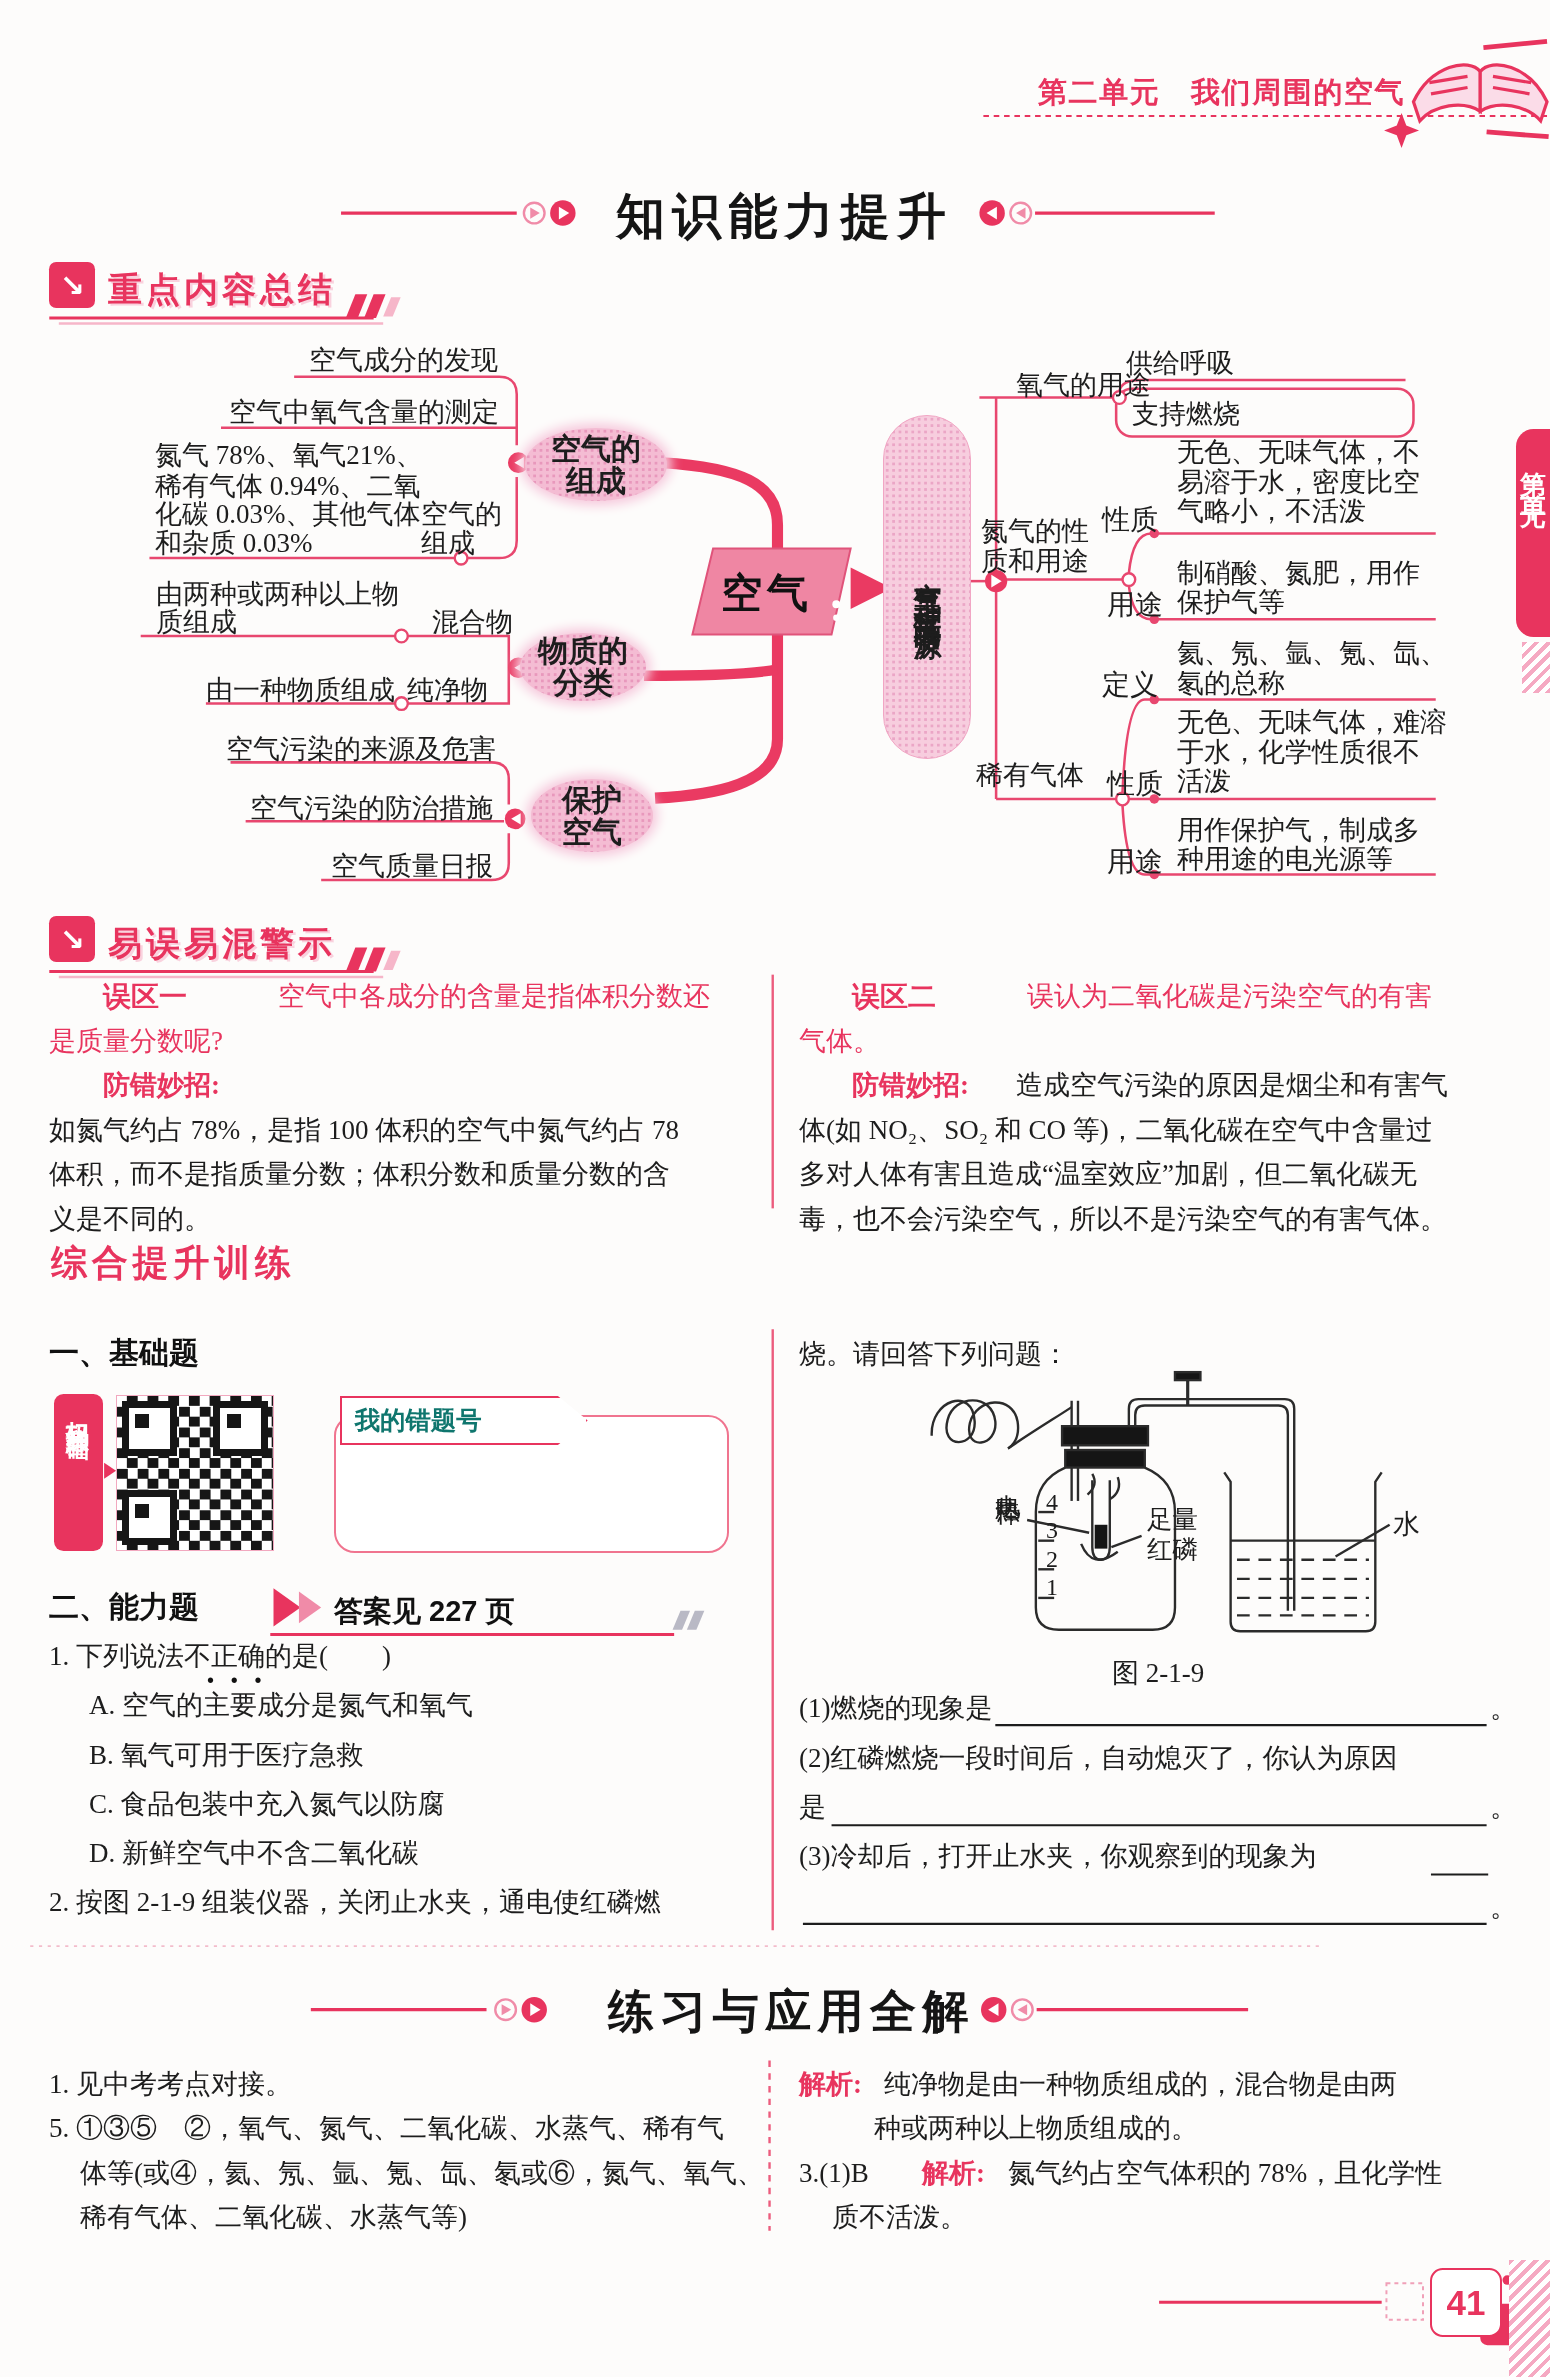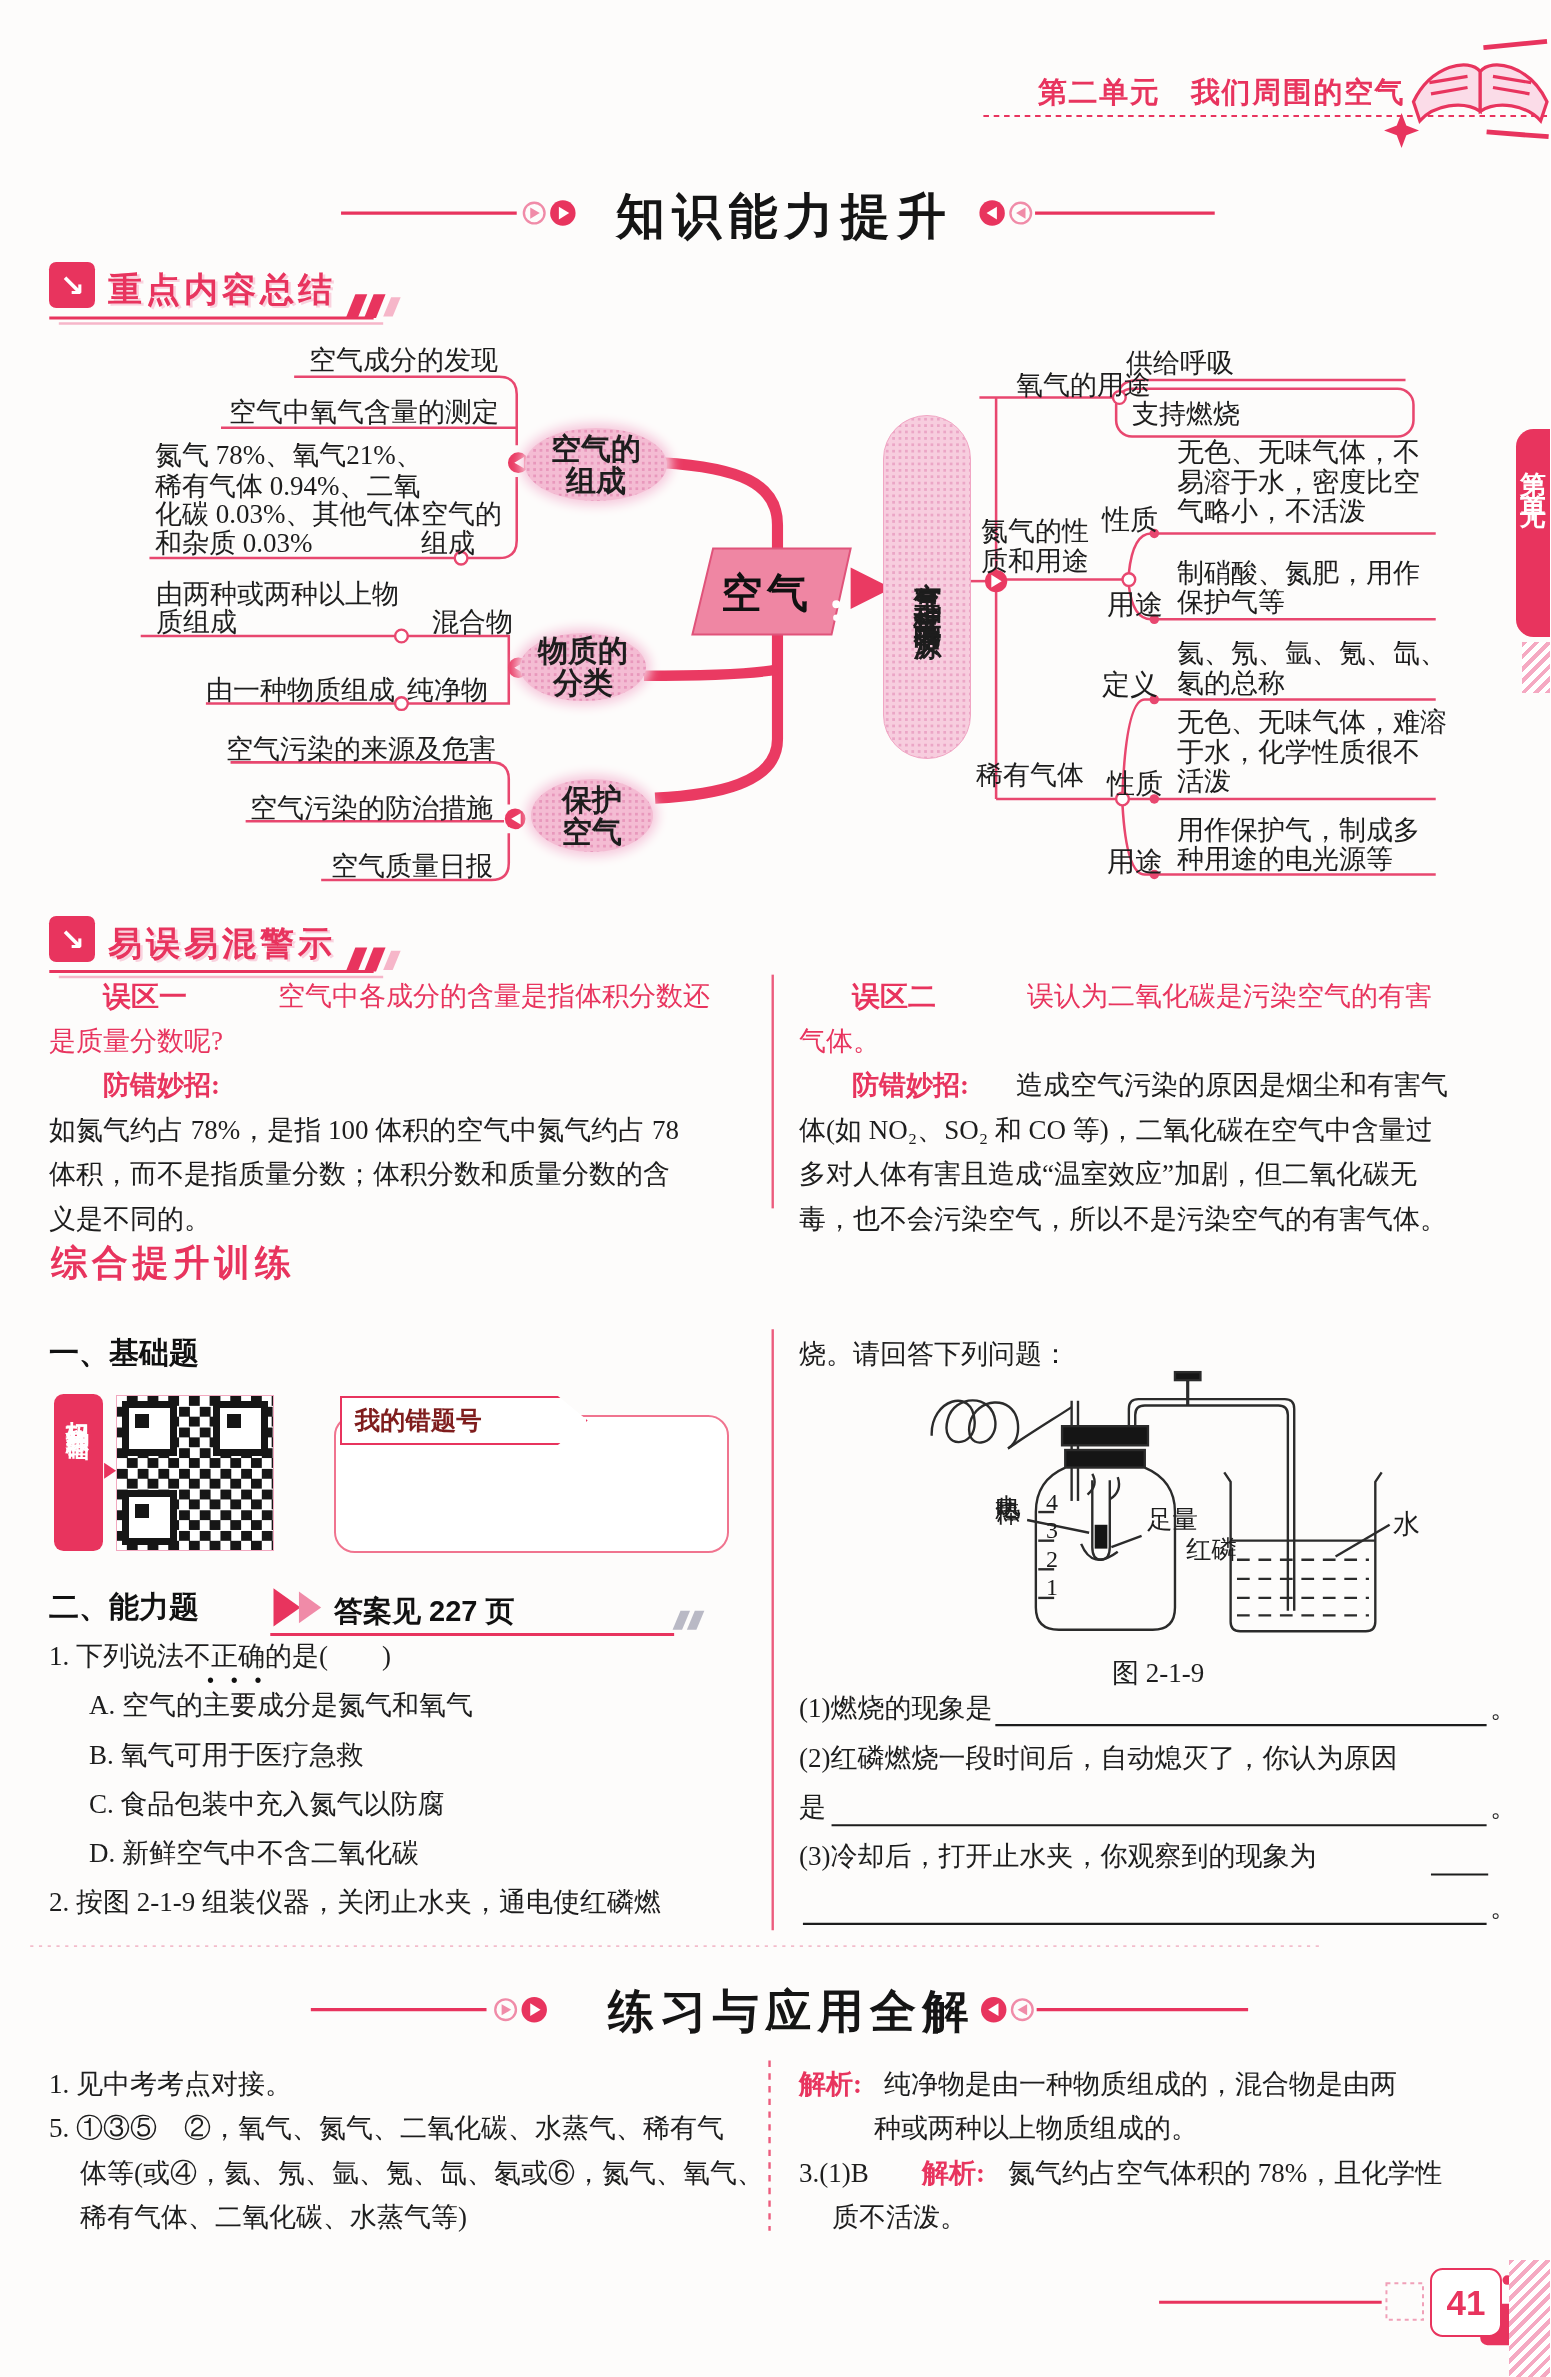--- a/index.html
+++ b/index.html
@@ -9,21 +9,21 @@
   .sans{font-family:"Liberation Sans","DejaVu Sans",sans-serif;color:#1d1d1d;white-space:nowrap;}
   .bold{font-weight:bold;}
   .red{color:#e8345e;}
   .vert{writing-mode:vertical-rl;text-orientation:upright;}
   .bubble{border-radius:50%;background-color:#f4bcd3;background-image:radial-gradient(circle,#e898bc 1.3px,rgba(0,0,0,0) 1.3px);background-size:6.4px 6.4px;box-shadow:0 0 11px 4.8px #f6cadd;display:flex;flex-direction:column;align-items:center;justify-content:center;line-height:1.06;text-align:center;}
   .capsule{border-radius:48px;background-color:#f7cdde;background-image:radial-gradient(circle,#eba6c6 1.3px,rgba(0,0,0,0) 1.3px);background-size:6.4px 6.4px;border:1.6px solid #f1a6c4;display:flex;align-items:center;justify-content:center;}
   .secicon{width:46px;height:46px;background:#e8345e;border-radius:7.2px;color:#fff;display:flex;align-items:center;justify-content:center;font-size:30px;font-weight:bold;font-family:"DejaVu Sans",sans-serif;}
   .qr{background:repeating-conic-gradient(#161616 0% 25%,#ffffff 0% 50%) 0 0/20.7px 20.7px;border:1.6px solid #f2a8bf;}
   .finder{position:absolute;width:41px;height:41px;border:7.2px solid #161616;background:#fff;}
   .finder i{position:absolute;left:6.4px;top:6.4px;width:14.3px;height:14.3px;background:#161616;display:block;}
-  .tagbox{border:2.4px solid #e8345e;background:#fff;color:#7f1d1d;clip-path:polygon(0 0,88% 0,100% 50%,88% 100%,0 100%);display:flex;align-items:center;padding-left:12.7px;}
+  .tagbox{border:2.4px solid #e8345e;background:#fff;color:#0f766e;clip-path:polygon(0 0,88% 0,100% 50%,88% 100%,0 100%);display:flex;align-items:center;padding-left:12.7px;}
   .hatch{background:repeating-linear-gradient(135deg,#f5a9c2 0 4px,#ffffff 4px 8.7px);}
 </style>
 </head>
 <body>
 
 <div id="page">
 
   <svg class="abs" style="left:0;top:0;" width="1551" height="2377" viewBox="0 0 1951 2990">
 
     <line x1="1237" y1="146" x2="1948" y2="146" stroke="#e8345e" stroke-width="2.5" stroke-dasharray="7 6"></line>
@@ -344,21 +344,21 @@
   <div class="abs serif" style="left:89px;top:1835px;font-size:27px;">D. 新鲜空气中不含二氧化碳</div>
   <div class="abs serif" style="left:49px;top:1884px;font-size:27px;">2. 按图 2-1-9 组装仪器，关闭止水夹，通电使红磷燃</div>
 
   <div class="abs serif" style="left:799px;top:1336px;font-size:27px;">烧。请回答下列问题：</div>
   <div class="abs serif vert" style="left:992px;top:1474px;font-size:25.4px;letter-spacing:3.2px;">电热棒</div>
   <div class="abs serif" style="left:1046px;top:1489px;font-size:24px;">4</div>
   <div class="abs serif" style="left:1046px;top:1517px;font-size:24px;">3</div>
   <div class="abs serif" style="left:1046px;top:1546px;font-size:24px;">2</div>
   <div class="abs serif" style="left:1046px;top:1574px;font-size:24px;">1</div>
   <div class="abs serif" style="left:1147px;top:1503px;font-size:25.4px;">足量</div>
-  <div class="abs serif" style="left:1147px;top:1533px;font-size:25.4px;margin-left:39px;">红磷</div>
+  <div class="abs serif" style="left:1147px;top:1533px;font-size:25.4px;">红磷</div>
   <div class="abs serif" style="left:1393px;top:1506px;font-size:27px;">水</div>
   <div class="abs serif" style="left:1112px;top:1655px;font-size:27px;">图 2-1-9</div>
 
   <div class="abs serif" style="left:799px;top:1690px;font-size:27px;">(1)燃烧的现象是</div>
   <div class="abs serif" style="left:1490px;top:1690px;font-size:27px;">。</div>
   <div class="abs serif" style="left:799px;top:1740px;font-size:27px;">(2)红磷燃烧一段时间后，自动熄灭了，你认为原因</div>
   <div class="abs serif" style="left:799px;top:1789px;font-size:27px;">是</div>
   <div class="abs serif" style="left:1490px;top:1789px;font-size:27px;">。</div>
   <div class="abs serif" style="left:799px;top:1838px;font-size:27px;">(3)冷却后，打开止水夹，你观察到的现象为</div>
   <div class="abs serif" style="left:1490px;top:1889px;font-size:27px;">。</div>

